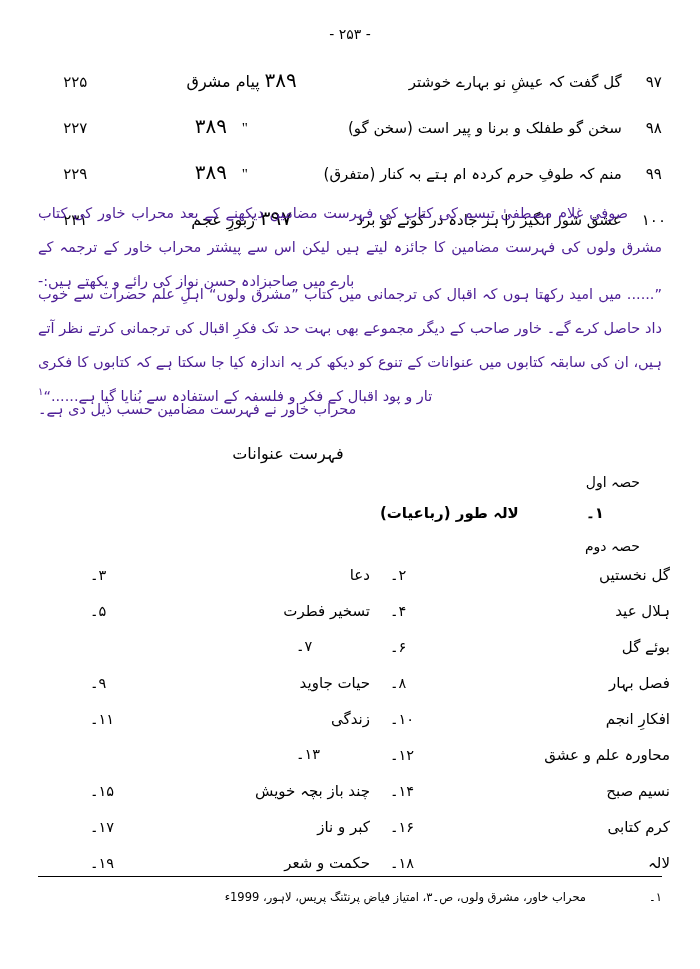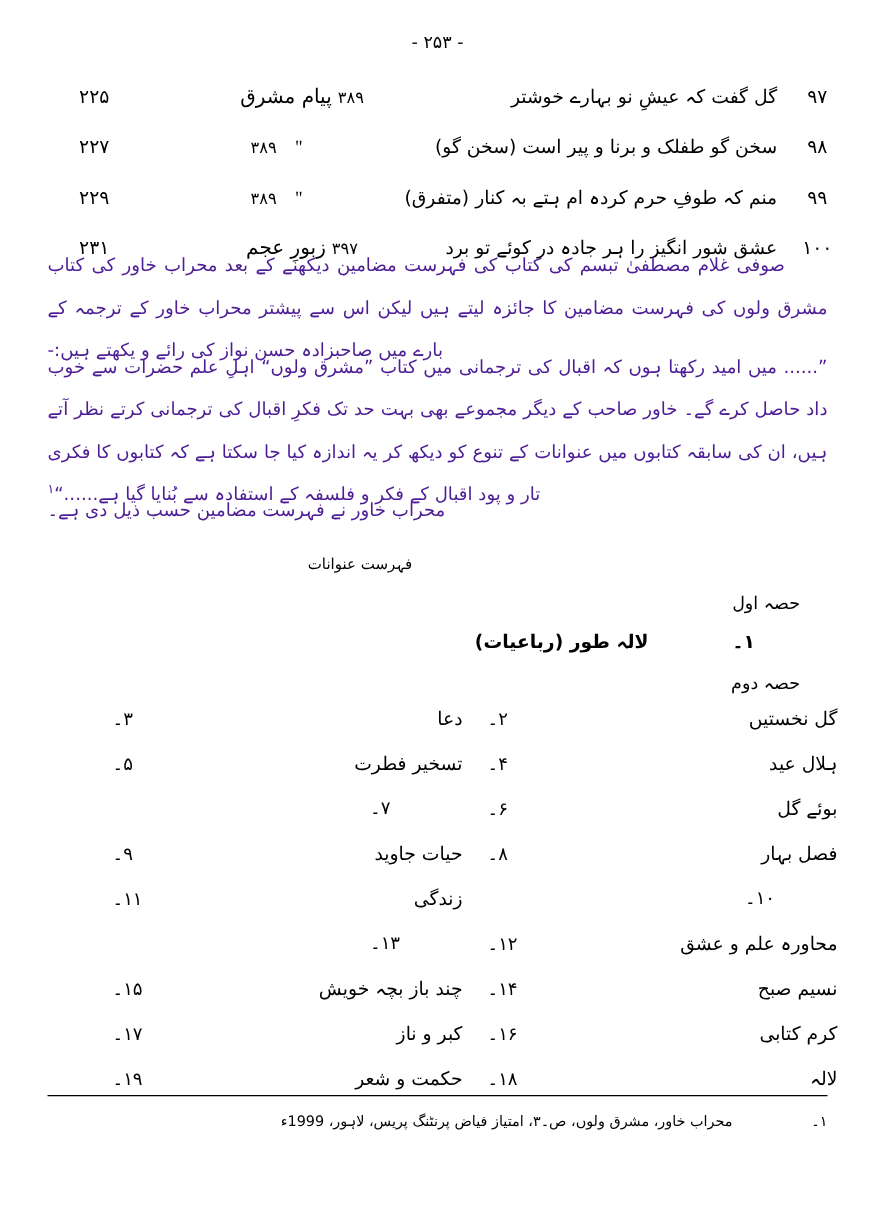--- a/index.html
+++ b/index.html
@@ -62,21 +62,21 @@
     text-align: right;
     padding-right: 6px !important;
     font-size: 15px;
   }
   .col-book {
     width: 190px;
     text-align: center;
     direction: rtl;
   }
   .col-book .bk-page {
-    font-size: 13px;
+    font-size: 20px;
   }
   .col-book .bk-name {
     font-size: 16px;
   }
   .col-book .ditto {
     display: inline-block;
     min-width: 26px;
     text-align: center;
     font-family: "Liberation Serif", serif;
     font-size: 15px;
@@ -122,21 +122,21 @@
     text-indent: 0;
   }
 
   
   .heading-center {
     position: absolute;
     left: 0;
     width: 576px;
     text-align: center;
     direction: rtl;
-    font-size: 12px;
+    font-size: 16px;
   }
   .h-fihrist { top: 444px; }
 
   .part-head {
     position: absolute;
     direction: rtl;
     font-size: 14px;
     text-align: right;
   }
   .part-1 { top: 474px; right: 60px; }
@@ -313,20 +313,21 @@
       </div>
       <div class="toc-row">
         <span class="t-label">بوئے گل</span>
         <span class="t-num">۶۔</span>
       </div>
       <div class="toc-row">
         <span class="t-label">فصل بہار</span>
         <span class="t-num">۸۔</span>
       </div>
       <div class="toc-row">
+        <span class="t-label">افکارِ انجم</span>
         <span class="t-num">۱۰۔</span>
       </div>
       <div class="toc-row">
         <span class="t-label">محاورہ علم و عشق</span>
         <span class="t-num">۱۲۔</span>
       </div>
       <div class="toc-row">
         <span class="t-label">نسیم صبح</span>
         <span class="t-num">۱۴۔</span>
       </div>

